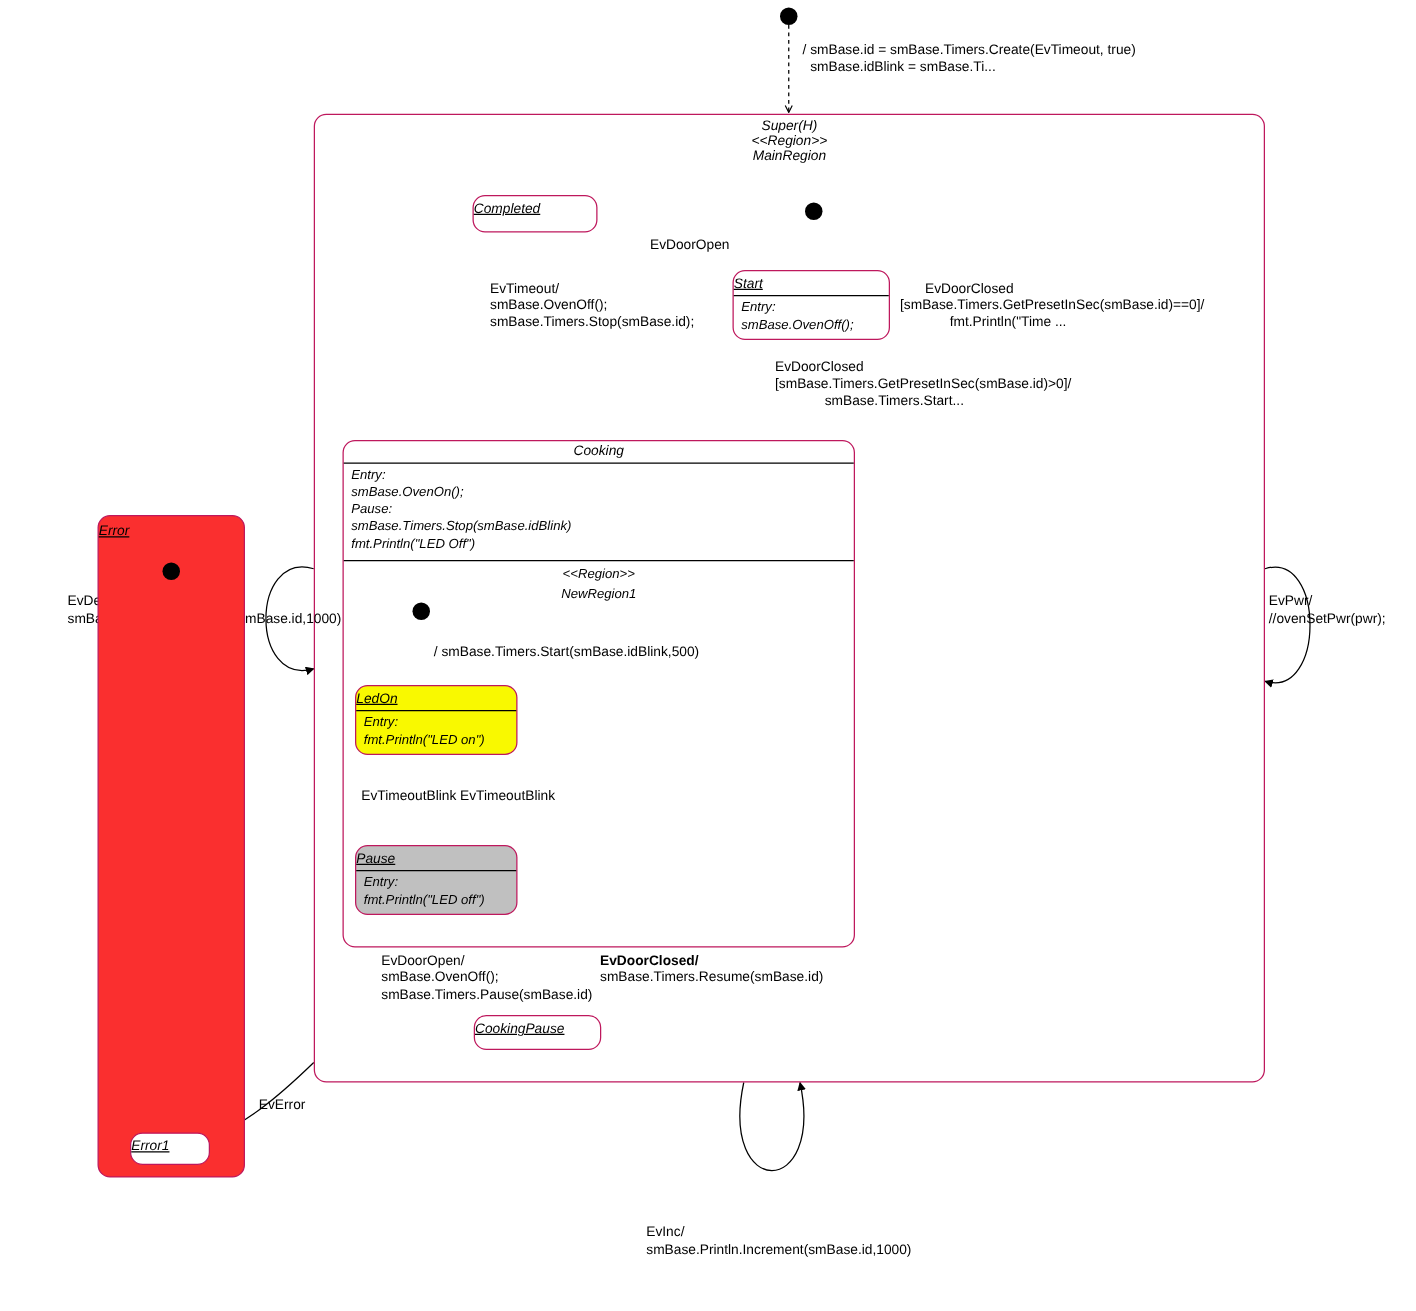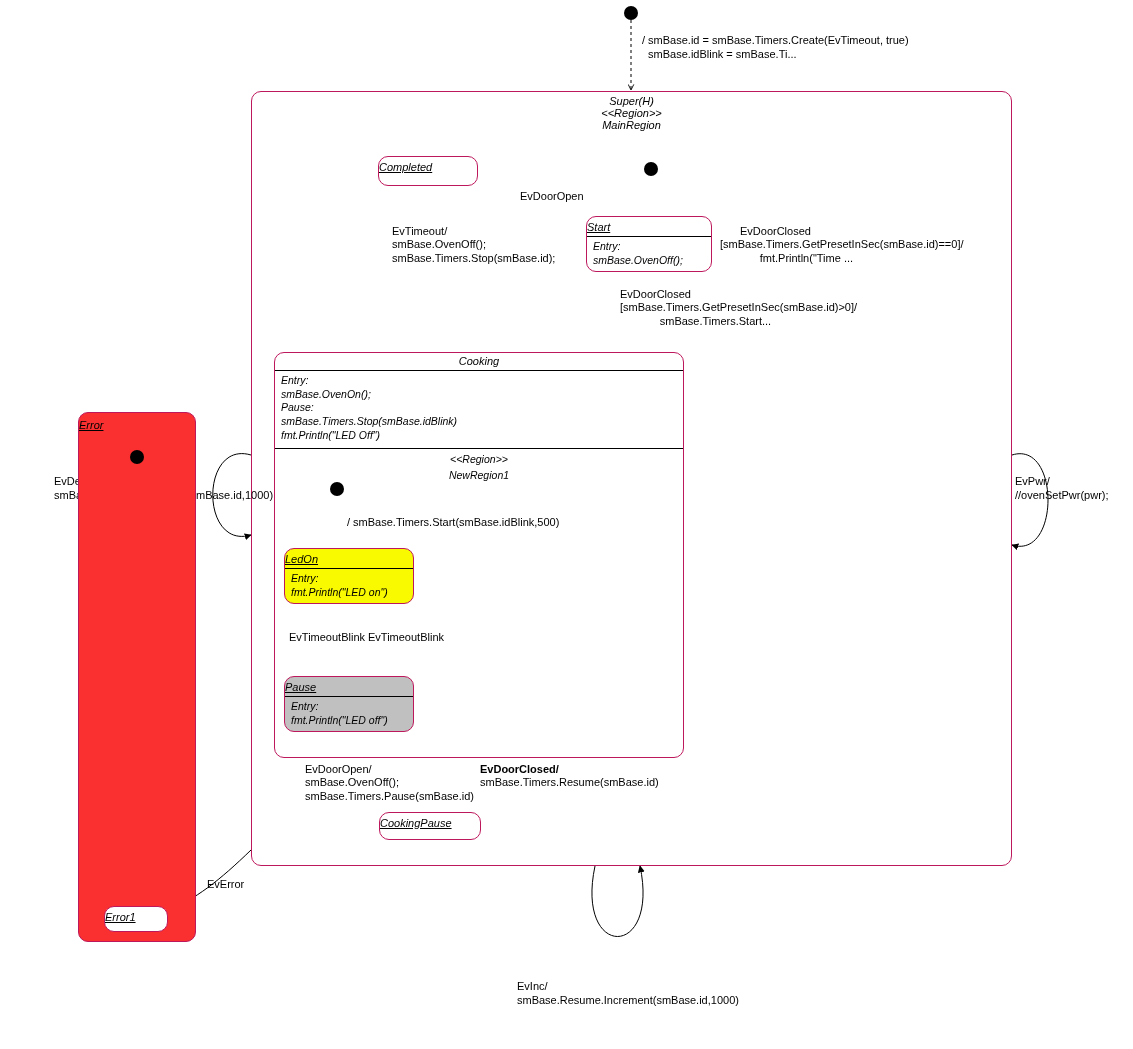--- a/index.html
+++ b/index.html
@@ -168,21 +168,21 @@
 <div class="label" style="left:305px; top:776px;">smBase.OvenOff();
 smBase.Timers.Pause(smBase.id)</div>
 <div class="label" style="left:480px; top:763px;font-weight:bold;">EvDoorClosed/</div>
 <div class="label" style="left:480px; top:776px;">smBase.Timers.Resume(smBase.id)</div>
 
 <div class="label" style="left:54px; top:475px;">EvDec/
 smBase.Timers.Decrement(smBase.id,1000)</div>
 <div class="label" style="left:1015px; top:475px;">EvPwr/
 //ovenSetPwr(pwr);</div>
 <div class="label" style="left:517px; top:980px;">EvInc/
-smBase.Resume.Increment(smBase.id,1000)</div>
+smBase.Println.Increment(smBase.id,1000)</div>
 
 <div class="box rounded error-bg" style="left:78px; top:412px; width:118px; height:530px;">
   <span class="state-name" style="padding-top:6px;">Error</span>
 </div>
 <div class="black-dot" style="left:130px; top:450px;"></div>
 <div class="box rounded" style="left:104px; top:906px; width:64px; height:26px; background:#fff;">
   <span class="state-name">Error1</span>
 </div>
 
 <div class="label" style="left:207px; top:878px;">EvError</div>

